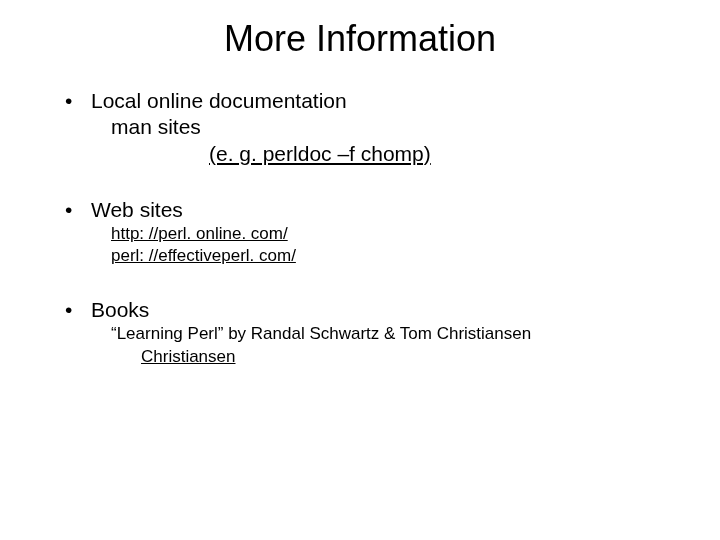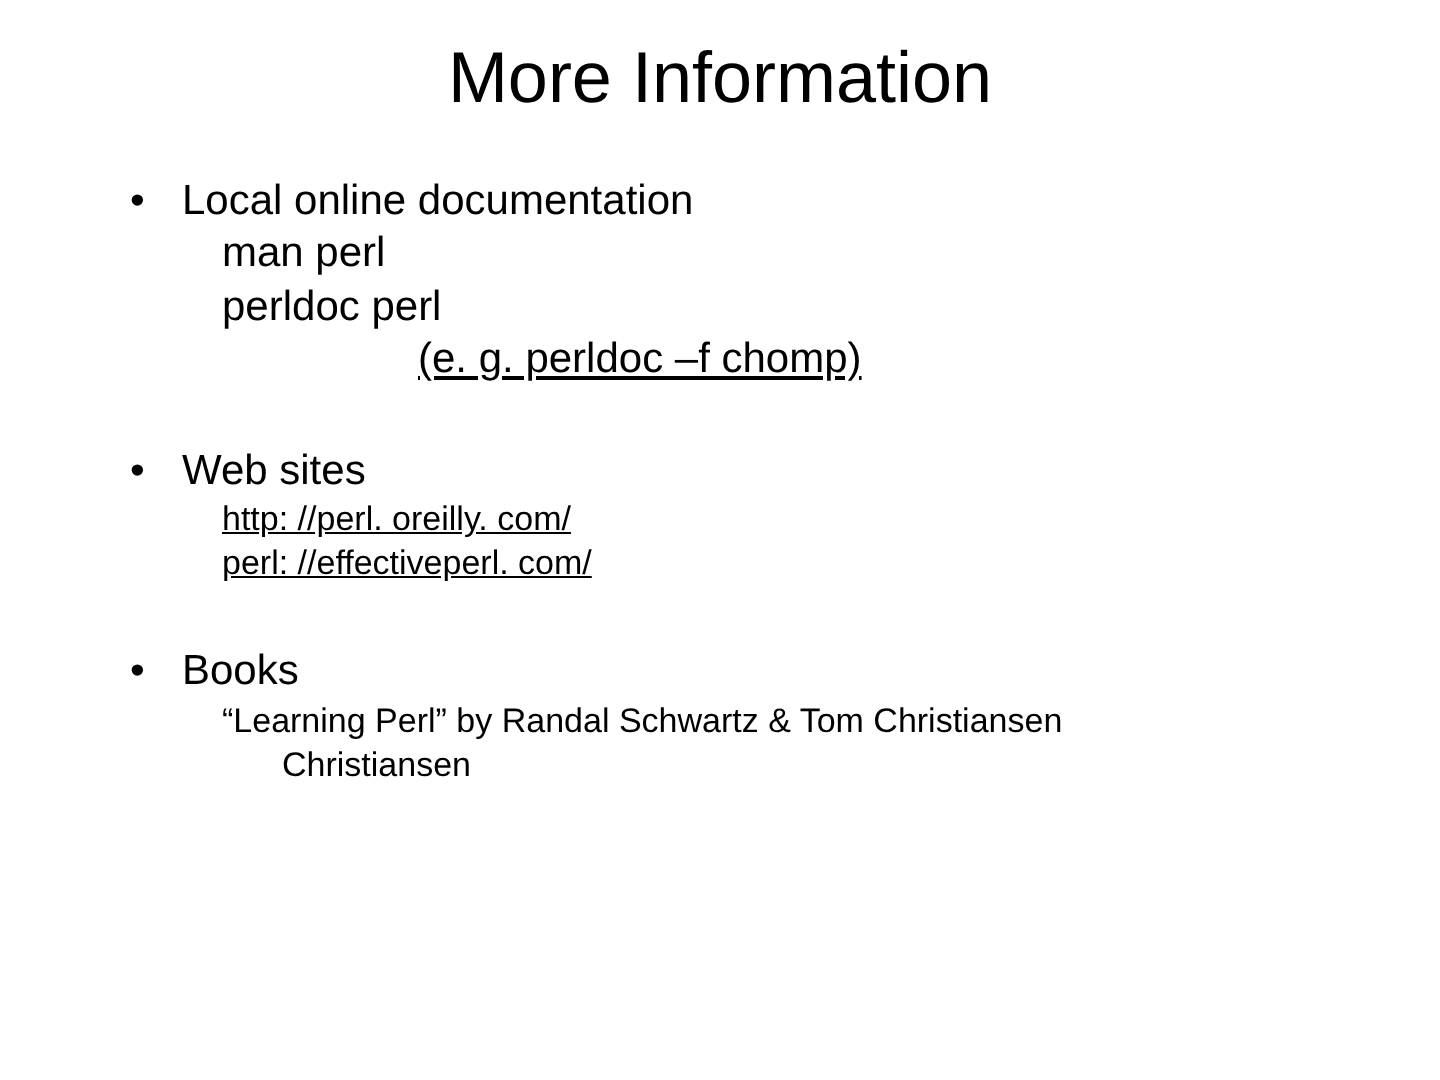--- a/index.html
+++ b/index.html
@@ -57,41 +57,41 @@
     text-decoration: underline;
   }
   .book-wrap {
     display: block;
     padding-left: 20px;
     text-indent: -0px;
   }
   .book-cont {
     display: block;
     padding-left: 50px;
+    text-decoration: underline;
   }
 </style>
 </head>
 <body>
 
 <div class="slide">
 
   <h1 class="title">More Information</h1>
 
   <ul class="top">
 
     <li>
       <span class="sub">Local online documentation</span>
-      <span class="indent1">man perl</span>
-      <span class="indent1">perldoc perl</span>
+      <span class="indent1">man sites</span>
       <span class="indent2">(e. g. perldoc –f chomp)</span>
     </li>
 
     <li>
       <span class="sub">Web sites</span>
-      <span class="small link">http: //perl. oreilly. com/</span>
+      <span class="small link">http: //perl. online. com/</span>
       <span class="small link">perl: //effectiveperl. com/</span>
     </li>
 
     <li>
       <span class="sub">Books</span>
       <span class="small book-wrap">“Learning Perl” by Randal Schwartz &amp; Tom Christiansen</span>
       <span class="small book-cont">Christiansen</span>
     </li>
 
   </ul>

